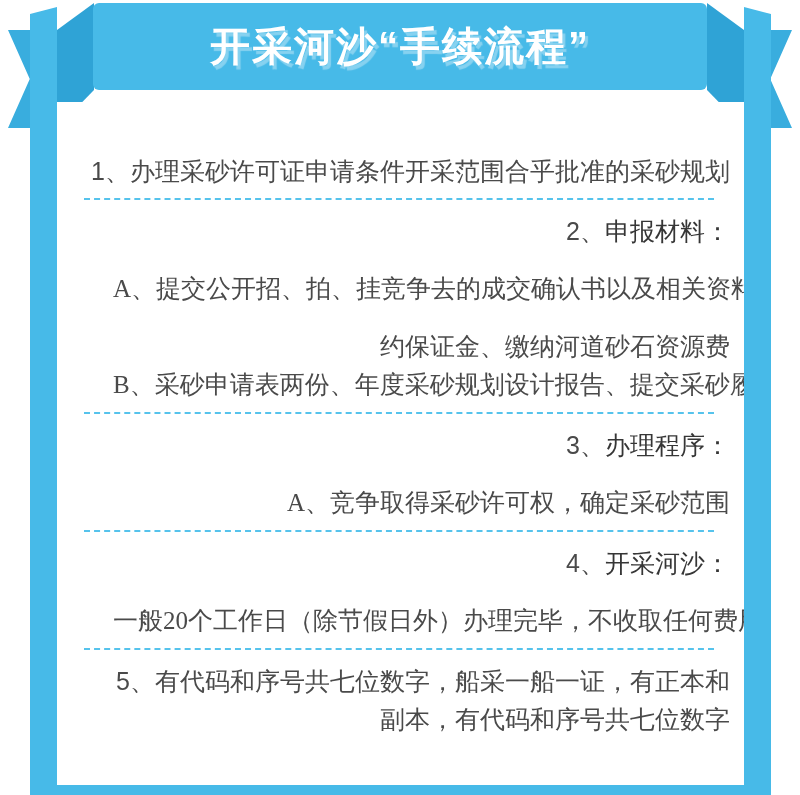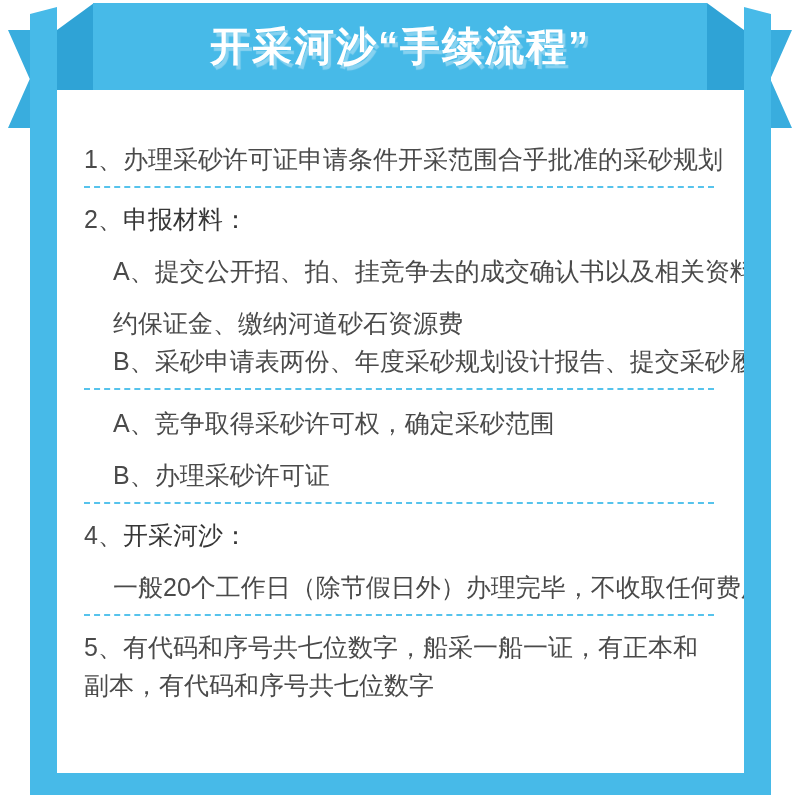--- a/index.html
+++ b/index.html
@@ -33,43 +33,44 @@
   .fold {
     position:absolute; top:3px; width:37px; height:125px;
     background: var(--ribbon-dark,#2FA3D6);
   }
   .fold.left  { left:57px;  clip-path: polygon(100% 0, 100% 69.6%, 0 100%, 0 21.6%); }
   .fold.right { left:707px; clip-path: polygon(0 0, 100% 21.6%, 100% 100%, 0 69.6%); }
 
   .banner {
     position:absolute; left:93px; top:3px; width:614px; height:87px;
     background: var(--ribbon,#47BAE8);
-    display:flex; align-items:center; justify-content:center;
+    display:flex; align-items:center; justify-content:center;border-radius:6px;
   }
   .banner h1 {
     margin:0;
     font-size:40px; font-weight:800; letter-spacing:2px;
     color: var(--title,#fff);
     text-shadow: 3px 4px 1px rgba(255,255,255,0.35);
   }
 
   
   .card {
-    position:absolute; left:57px; top:90px; width:687px; height:683px;
+    position:absolute; left:57px; top:102px; width:687px; height:683px;
     background: var(--card-bg,#fff);
     padding:50px 14px 0 27px; box-sizing:border-box;
     overflow:hidden;
+    text-align:right;
   }
   .line {
     margin:0; white-space:nowrap;
     font-size:25px; line-height:38px;
     color: var(--text,#4a4a4a);
   }
   .line .strong { font-weight:normal; color: var(--text-strong,#363636); }
-  .item { margin-top:14px; margin-left:29px; }
+  .item { margin-top:20px; margin-left:29px;font-family:Liberation Serif, serif; }
   .item .line { margin-left:0; }
   .divider {
     width:630px; height:0;
     border-top:2px dashed var(--divider,#56C3EC);
     margin:8px 0 12px 0;
   }
 </style>
 </head>
 <body>
 
@@ -97,25 +98,23 @@
         <div class="item">
           <p class="line">A、提交公开招、拍、挂竞争去的成交确认书以及相关资料</p>
         </div>
         <div class="item">
           <p class="line">约保证金、缴纳河道砂石资源费</p>
           <p class="line">B、采砂申请表两份、年度采砂规划设计报告、提交采砂履</p>
         </div>
       </div>
       <div class="divider"></div>
       <div class="section">
+        <p class="line heading"><span>3、</span><span class="strong">办理程序：</span></p>
         <div class="item">
           <p class="line">A、竞争取得采砂许可权，确定采砂范围</p>
-        </div>
-        <div class="item">
-          <p class="line">B、办理采砂许可证</p>
         </div>
       </div>
       <div class="divider"></div>
       <div class="section">
         <p class="line heading"><span>4、</span><span class="strong">开采河沙：</span></p>
         <div class="item">
           <p class="line">一般20个工作日（除节假日外）办理完毕，不收取任何费用</p>
         </div>
       </div>
       <div class="divider"></div>

